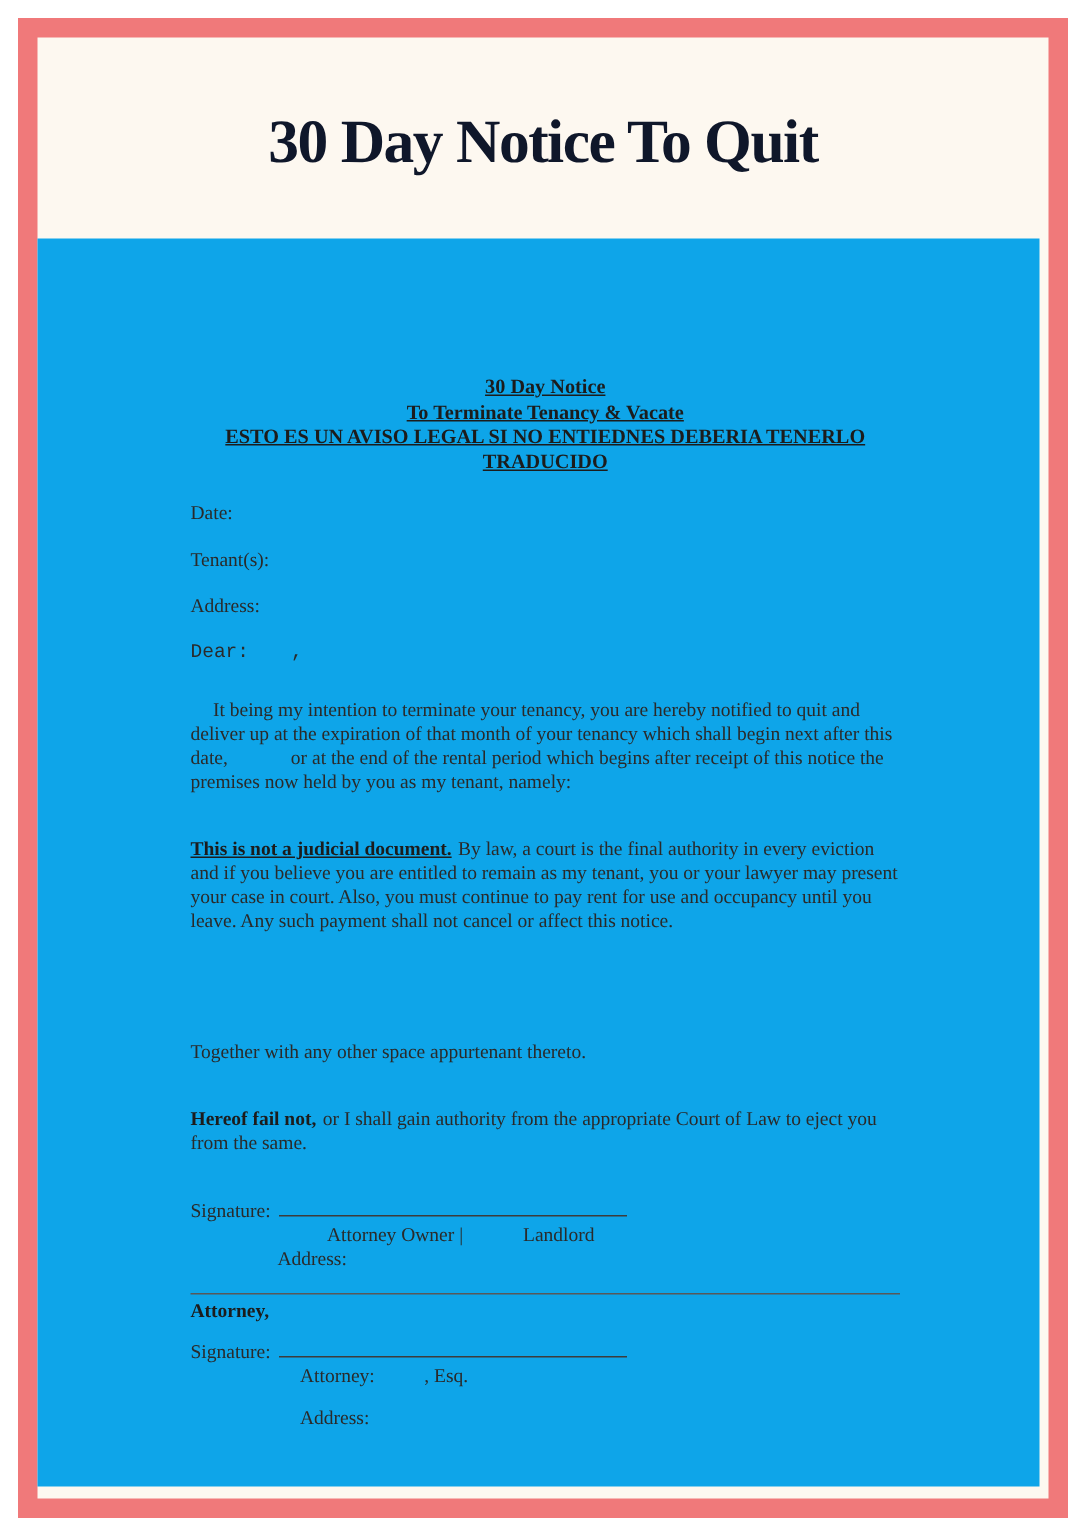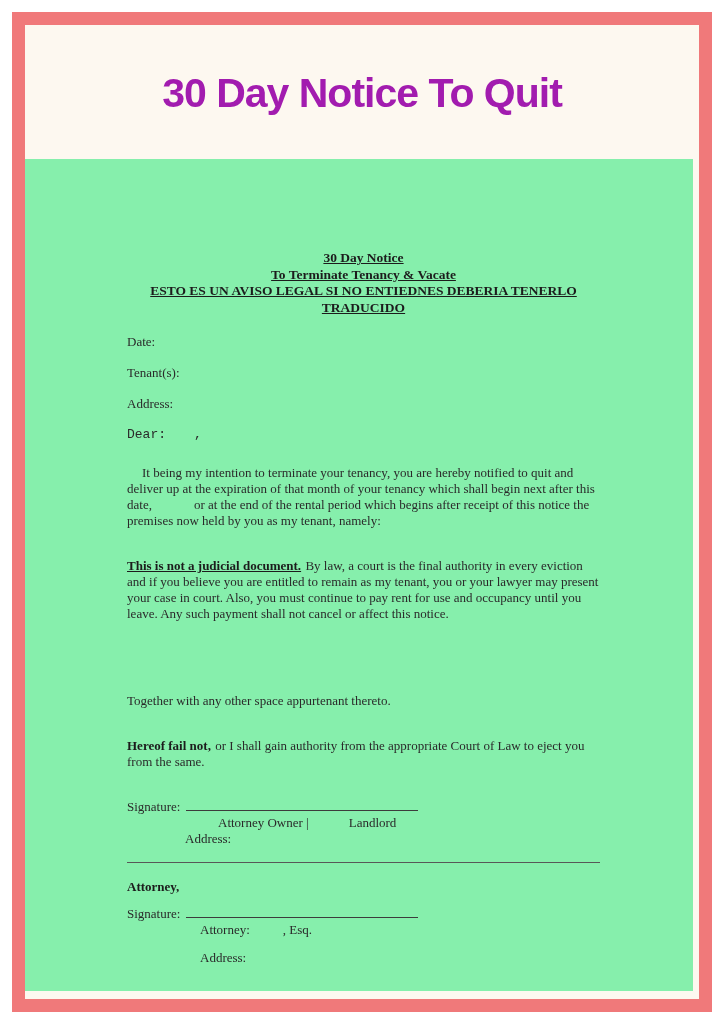--- a/index.html
+++ b/index.html
@@ -12,31 +12,31 @@
     font-family:"Liberation Serif", serif;
   }
   .frame {
     position:absolute; inset:12px;
     border:13px solid #f0797a;
     background:#fdf8f0;
   }
   .title {
     margin-top:45px;
     text-align:center;
-    font-family:Liberation Sans, sans-serif;
+    font-family:Liberation Serif, serif;
     font-weight:700;
     font-size:41px;
     letter-spacing:-1px;
-    color:#a21caf;
+    color:#0f172a;
     position:relative; z-index:2;
   }
   .letter {
     position:absolute;
     left:0; right:6px; top:134px; bottom:8px;
-    background:#86efac;
+    background:#0ea5e9;
     padding:91px 93px 0 102px;
     color:#2a2a2a;
     font-size:13px;
     line-height:16px;
   }
   .heading {
     text-align:center;
     font-weight:700;
     font-size:13.5px;
     line-height:16.5px;
@@ -66,21 +66,21 @@
     margin-left:6px;
     vertical-align:baseline;
   }
   .role-row    { line-height:16px; margin-left:91px; }
   .addr-row    { line-height:16px; margin-left:58px; }
   .rule {
     margin-top:15px;
     border-top:1.2px solid #585858;
     height:0;
   }
-  .attorney-head { margin-top:16px; font-weight:700; color:#1c1c1c; line-height:16px; }
+  .attorney-head { margin-top:3px; font-weight:700; color:#1c1c1c; line-height:16px; }
   .sig-row.attorney { margin-top:11px; }
   .att-row  { line-height:16px; margin-left:73px; }
   .att-addr { line-height:16px; margin-left:73px; margin-top:12px; }
 </style>
 </head>
 <body>
 
 <div class="page">
   <div class="frame" style="border-color: rgb(240, 121, 122);">
 

